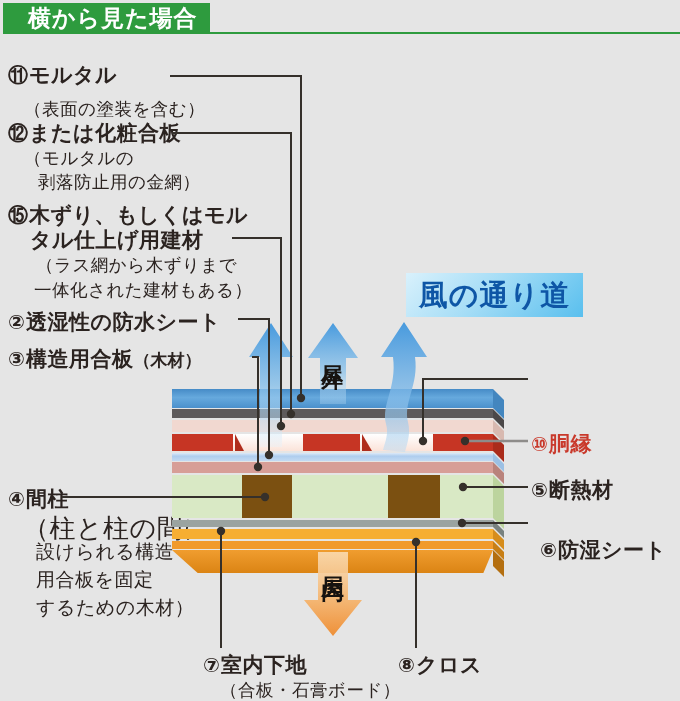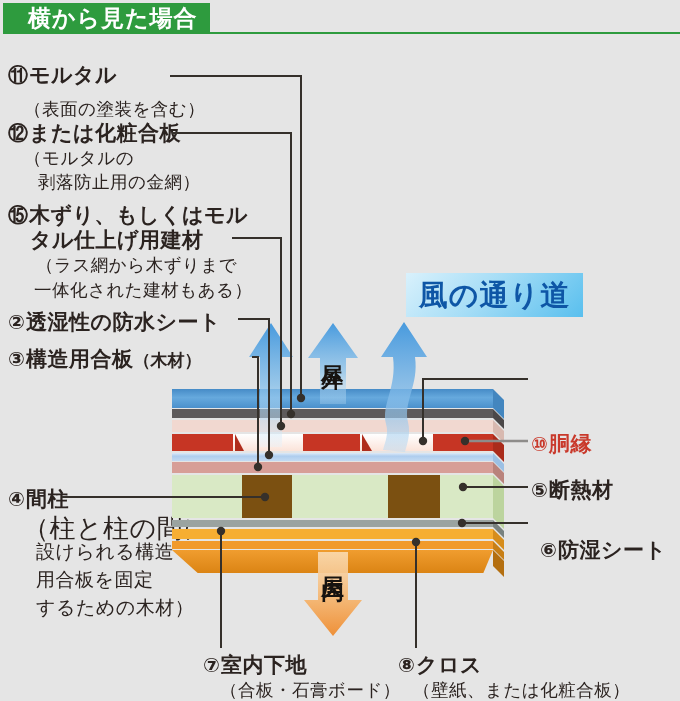--- a/index.html
+++ b/index.html
@@ -112,21 +112,20 @@
     <span class="num">⑥</span><span class="t">防湿シート</span>
   </div>
 
   <div class="lbl" style="left:203px;top:651px;">
     <span class="num">⑦</span><span class="t">室内下地</span>
   </div>
   <div class="sub" style="left:220px;top:678px;">（合板・石膏ボード）</div>
   <div class="lbl" style="left:398px;top:651px;">
     <span class="num">⑧</span><span class="t">クロス</span>
   </div>
-  <div class="sub" style="left:413px;top:678px;">（壁紙、または化粧合板）</div>
 
   <div class="wind-box">風の通り道</div>
 
   <div id="wall">
     <div class="row L-mortar"></div>
     <div class="row L-lath"></div>
     <div class="row L-kizuri"></div>
     <div class="row L-air">
       <div class="furring" style="left:0;width:61px;"></div>
       <div class="furr-tri" style="left:63px;width:9px;"></div>

